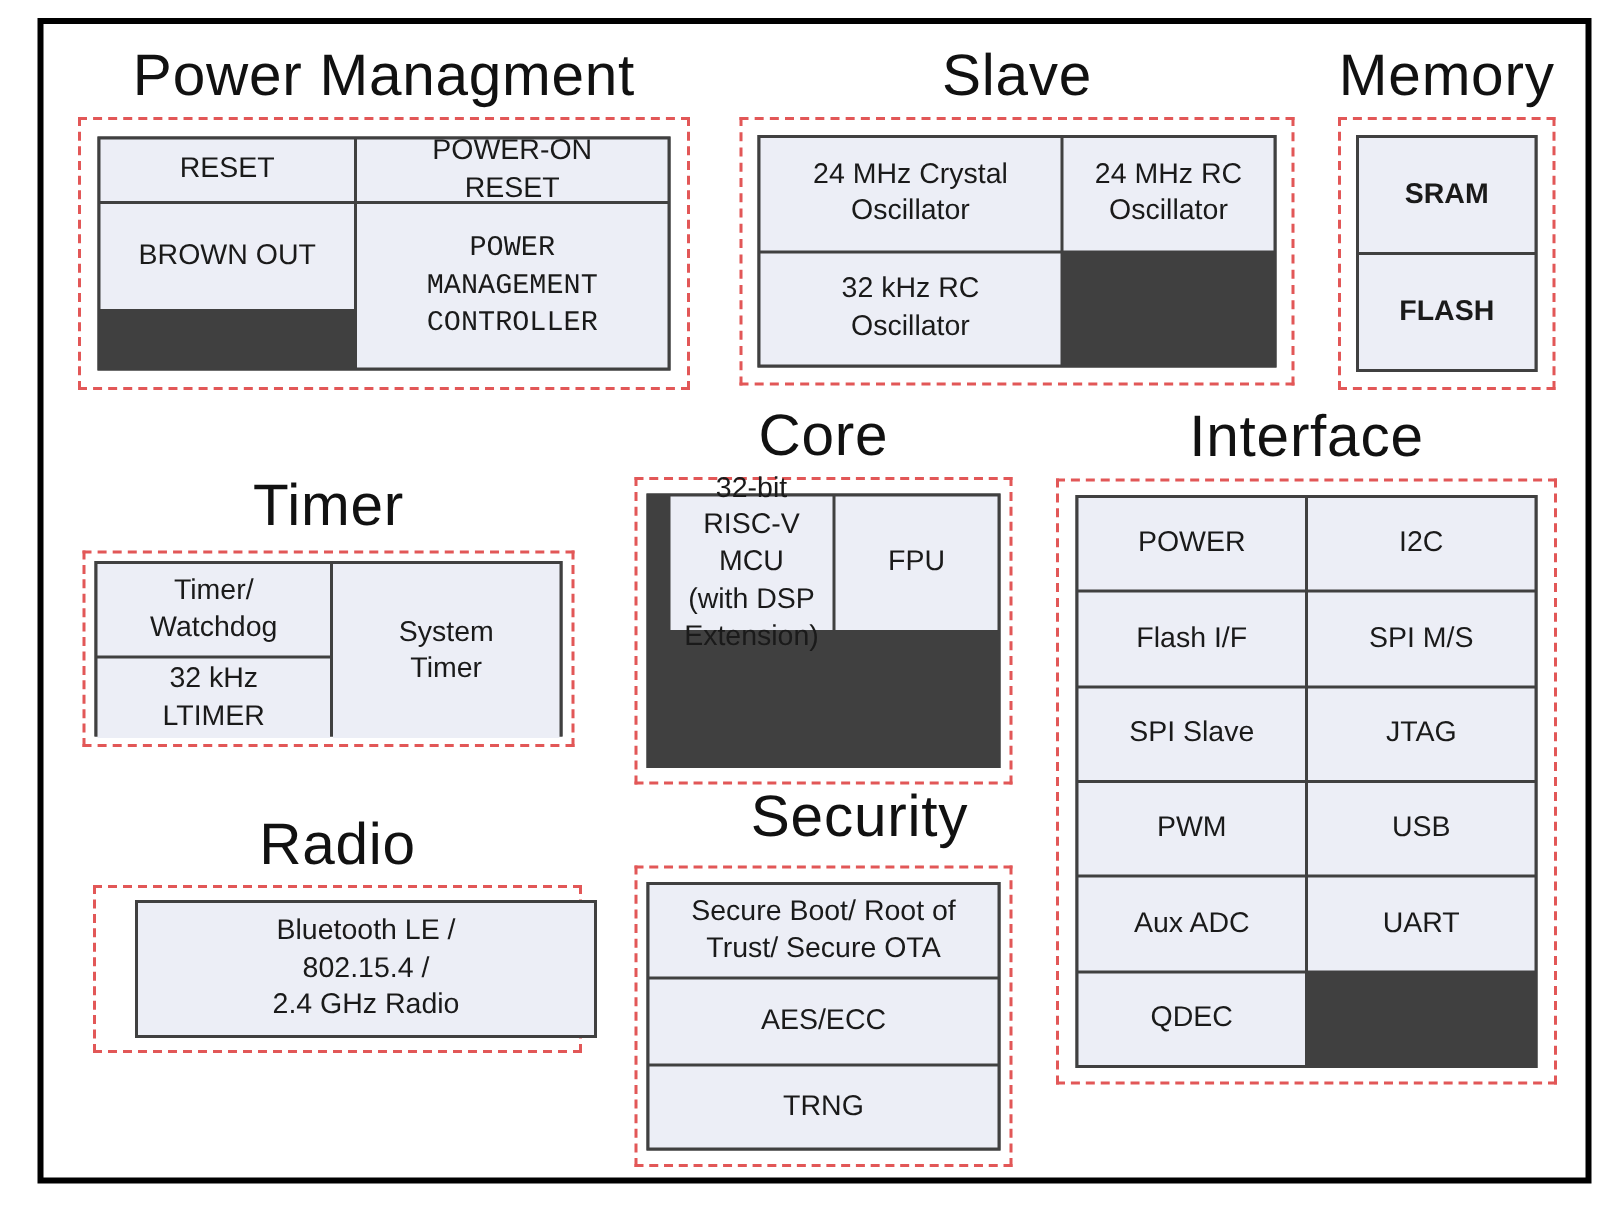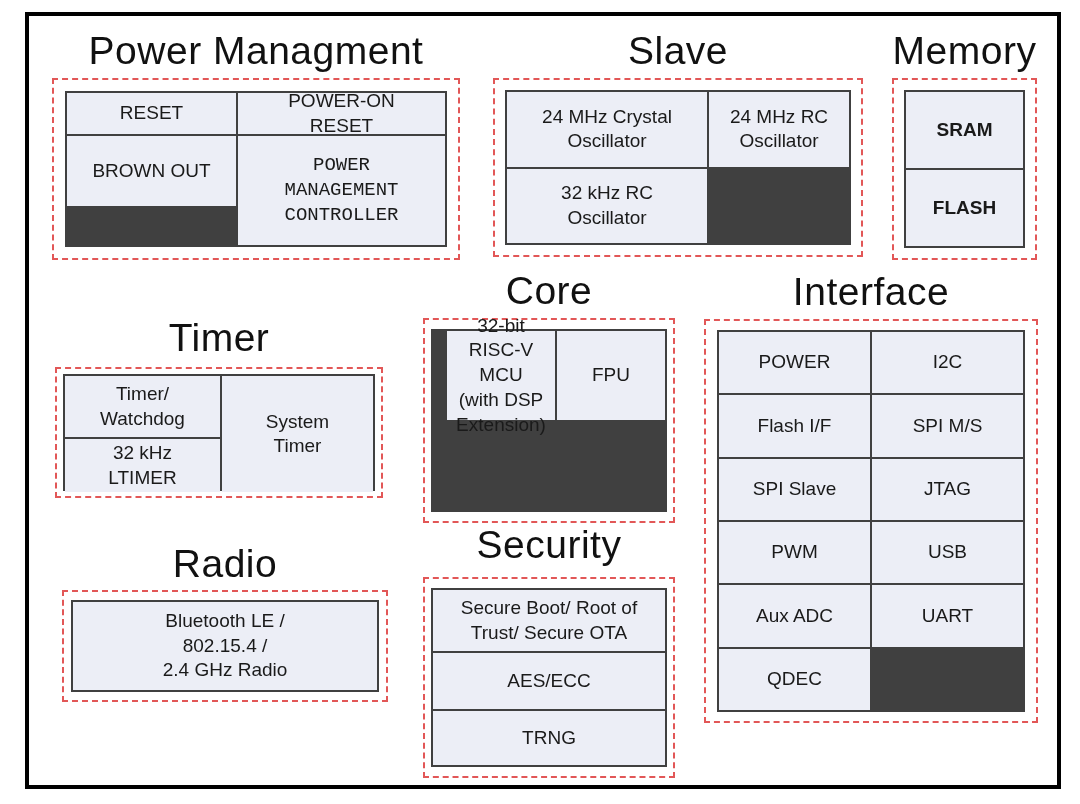--- a/index.html
+++ b/index.html
@@ -64,25 +64,25 @@
   .sec-core .box{padding:9px 6px;}
   .grid-core{grid-template-columns:1fr 1fr;grid-template-rows:89px 1fr;padding-left:14px;}
 
   .sec-interface{left:704px;top:319px;width:334px;height:404px;}
   .sec-interface .box{padding:9px 11px;}
   .grid-interface{grid-template-columns:1fr 1fr;grid-template-rows:repeat(6,1fr);}
 
   .sec-radio{left:62px;top:590px;width:326px;height:112px;}
   .sec-radio .box{padding:8px 7px;}
   .sec-radio .title{margin-bottom:5px;}
-  .grid-radio{grid-template-columns:1fr;grid-template-rows:1fr;}
+  .grid-radio{grid-template-columns:1fr;grid-template-rows:1fr;margin-left:19px;}
 
   .sec-security{left:423px;top:577px;width:252px;height:201px;}
   .sec-security .box{padding:9px 6px;}
-  .sec-security .title{margin-bottom:11px;}
+  .sec-security .title{margin-bottom:11px;margin-left:24px;}
   .grid-security{grid-template-columns:1fr;grid-template-rows:61px 56px 1fr;}
 </style>
 </head>
 <body>
 
 <div class="frame"></div>
 
 <div class="section sec-power">
   <div class="title">Power Managment</div>
   <div class="box">

